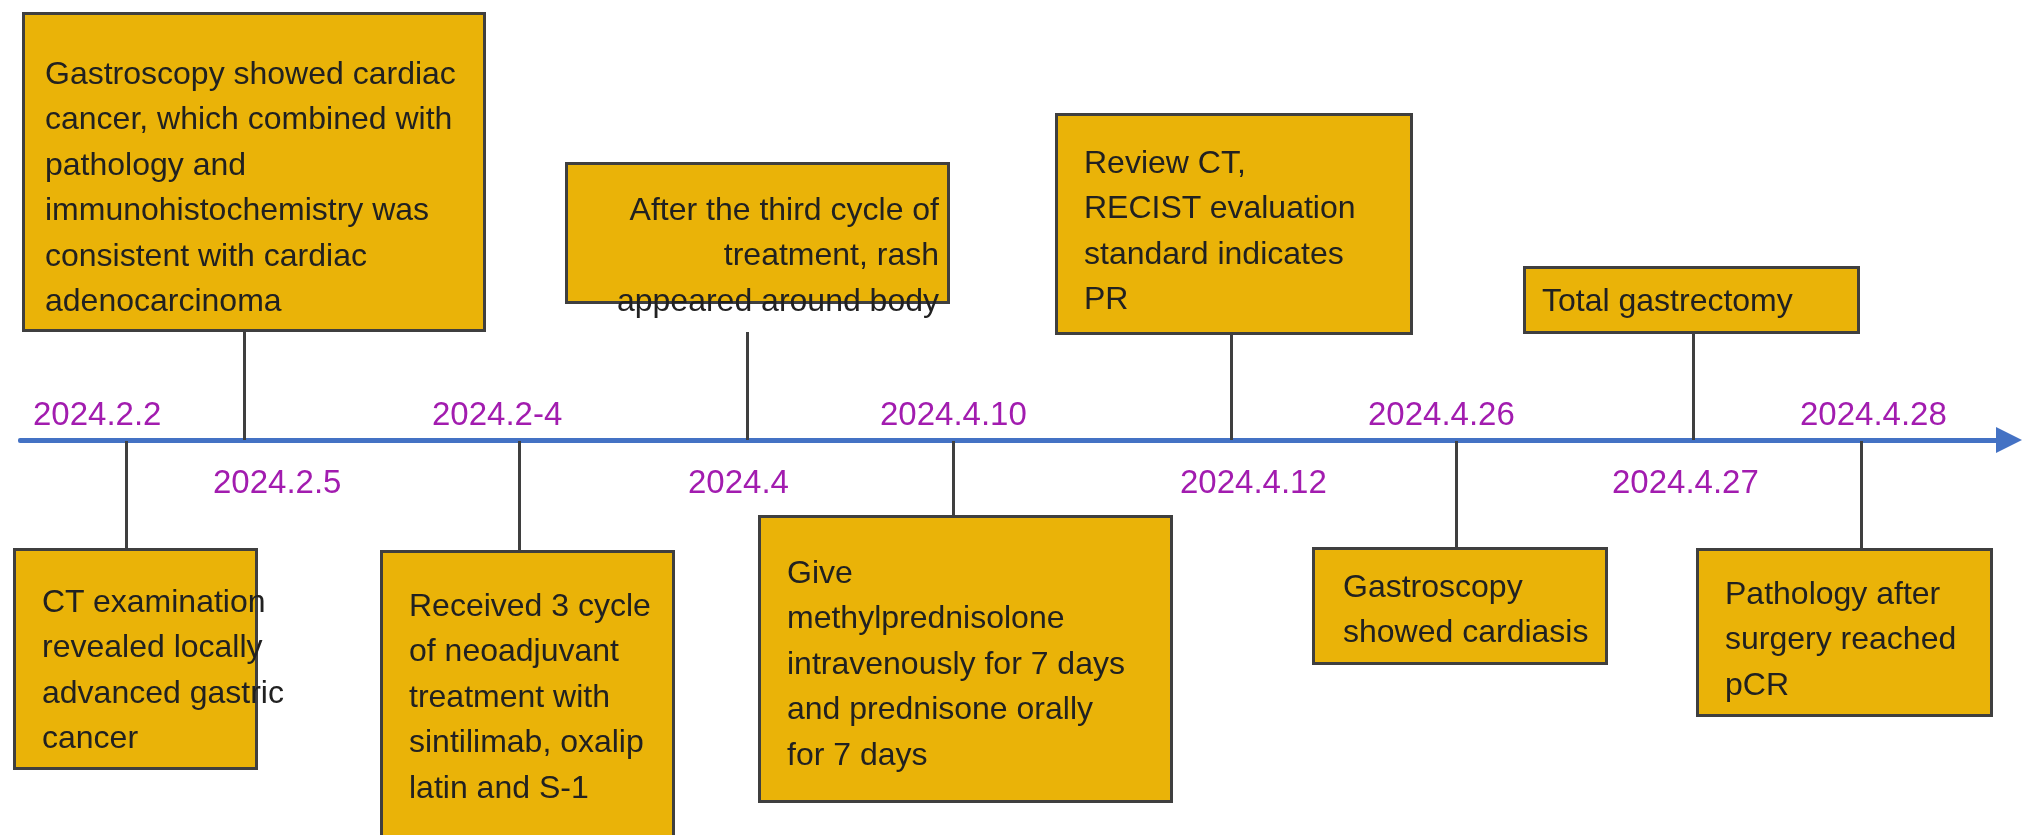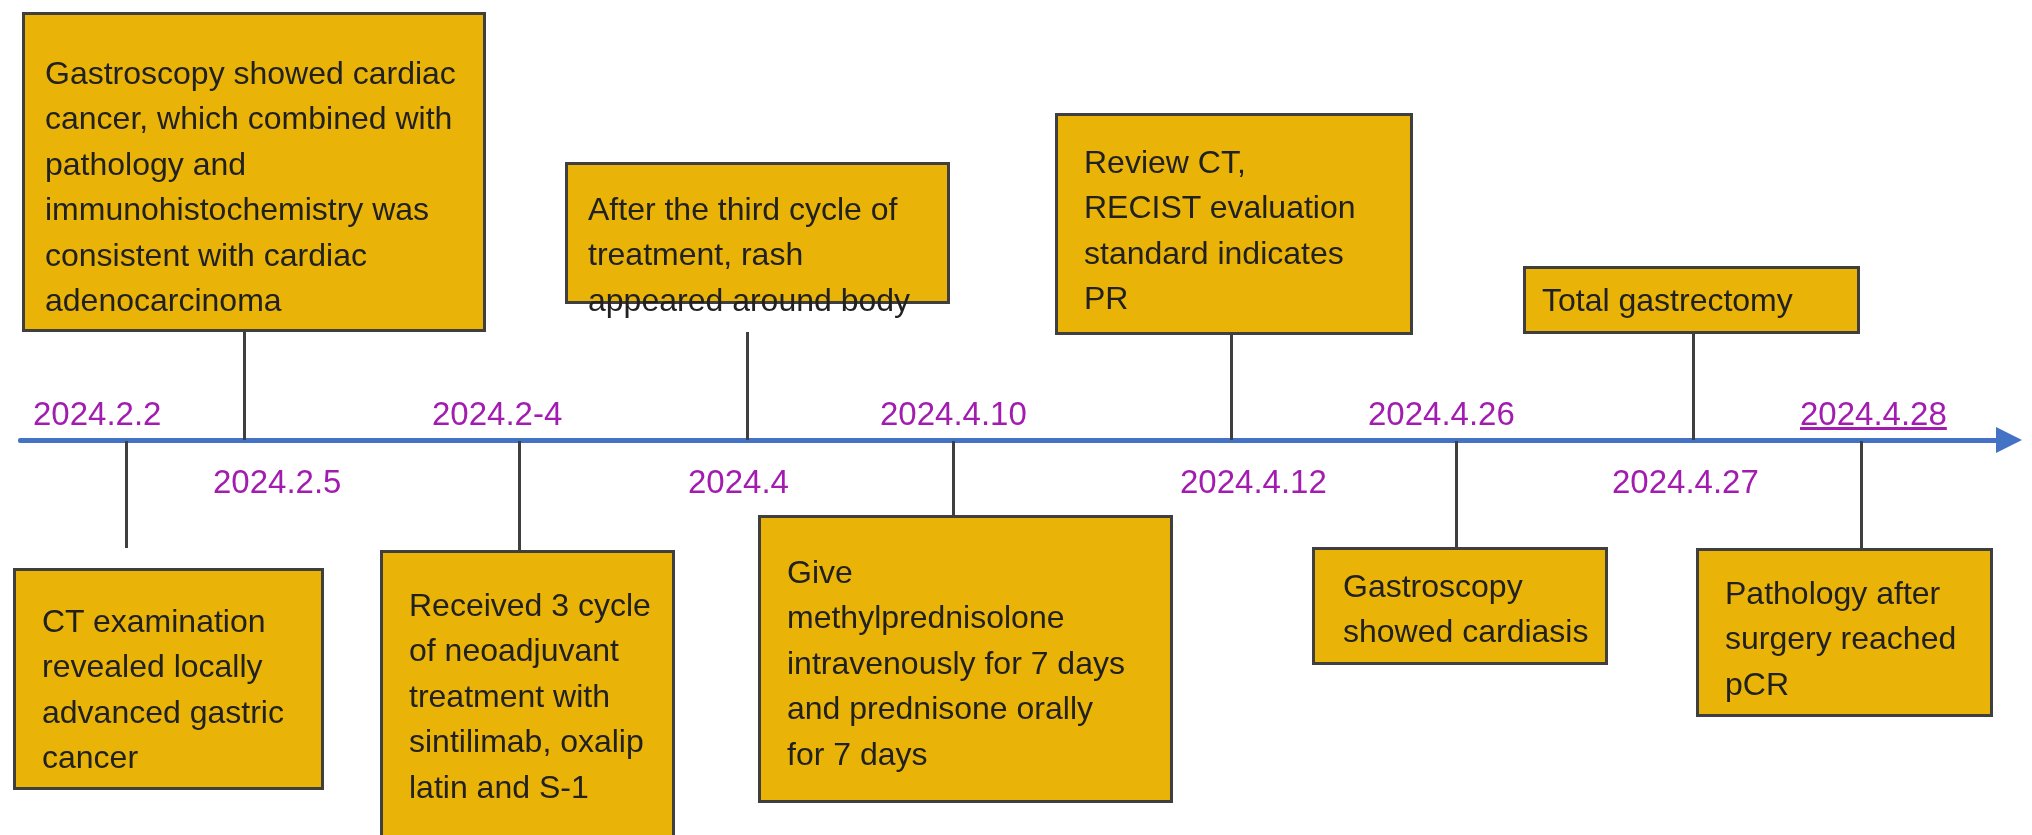--- a/index.html
+++ b/index.html
@@ -70,43 +70,43 @@
   <div class="conn" style="left:125px; top:441px; height:107px;"></div>
   <div class="conn" style="left:518px; top:441px; height:109px;"></div>
   <div class="conn" style="left:952px; top:441px; height:106px;"></div>
   <div class="conn" style="left:1455px; top:441px; height:106px;"></div>
   <div class="conn" style="left:1860px; top:441px; height:107px;"></div>
 
   <div class="date" style="left:33px; top:396px;">2024.2.2</div>
   <div class="date" style="left:432px; top:396px;">2024.2-4</div>
   <div class="date" style="left:880px; top:396px;">2024.4.10</div>
   <div class="date" style="left:1368px; top:396px;">2024.4.26</div>
-  <div class="date" style="left:1800px; top:396px;text-decoration:underline;">2024.4.28</div>
+  <div class="date" style="left:1800px; top:396px;">2024.4.28</div>
 
   <div class="date" style="left:213px; top:464px;">2024.2.5</div>
   <div class="date" style="left:688px; top:464px;">2024.4</div>
   <div class="date" style="left:1180px; top:464px;">2024.4.12</div>
   <div class="date" style="left:1612px; top:464px;">2024.4.27</div>
 
   <div class="evt-box" style="left:22px; top:12px; width:464px; height:320px; padding:36px 10px 0 20px;">Gastroscopy showed cardiac
 cancer, which combined with
 pathology and
 immunohistochemistry was
 consistent with cardiac
 adenocarcinoma</div>
-  <div class="evt-box" style="left:565px; top:162px; width:385px; height:142px; padding:22px 8px 0 20px;">After the third cycle of
+  <div class="evt-box" style="left:565px; top:162px; width:385px; height:142px; padding:22px 8px 0 20px;text-align:right;">After the third cycle of
 treatment, rash
 appeared around body</div>
   <div class="evt-box" style="left:1055px; top:113px; width:358px; height:222px; padding:24px 8px 0 26px;">Review CT,
 RECIST evaluation
 standard indicates
 PR</div>
   <div class="evt-box" style="left:1523px; top:266px; width:337px; height:68px; padding:9px 8px 0 16px;">Total gastrectomy</div>
 
-  <div class="evt-box" style="left:13px; top:548px; width:311px; height:222px; padding:28px 20px 0 26px;margin-top:20px;">CT examination
+  <div class="evt-box" style="left:13px; top:548px; width:245px; height:222px; padding:28px 20px 0 26px;">CT examination
 revealed locally
 advanced gastric
 cancer</div>
   <div class="evt-box" style="left:380px; top:550px; width:295px; height:308px; padding:30px 8px 0 26px;">Received 3 cycle
 of neoadjuvant
 treatment with
 sintilimab, oxalip
 latin and S-1</div>
   <div class="evt-box" style="left:758px; top:515px; width:415px; height:288px; padding:32px 8px 0 26px;">Give
 methylprednisolone

